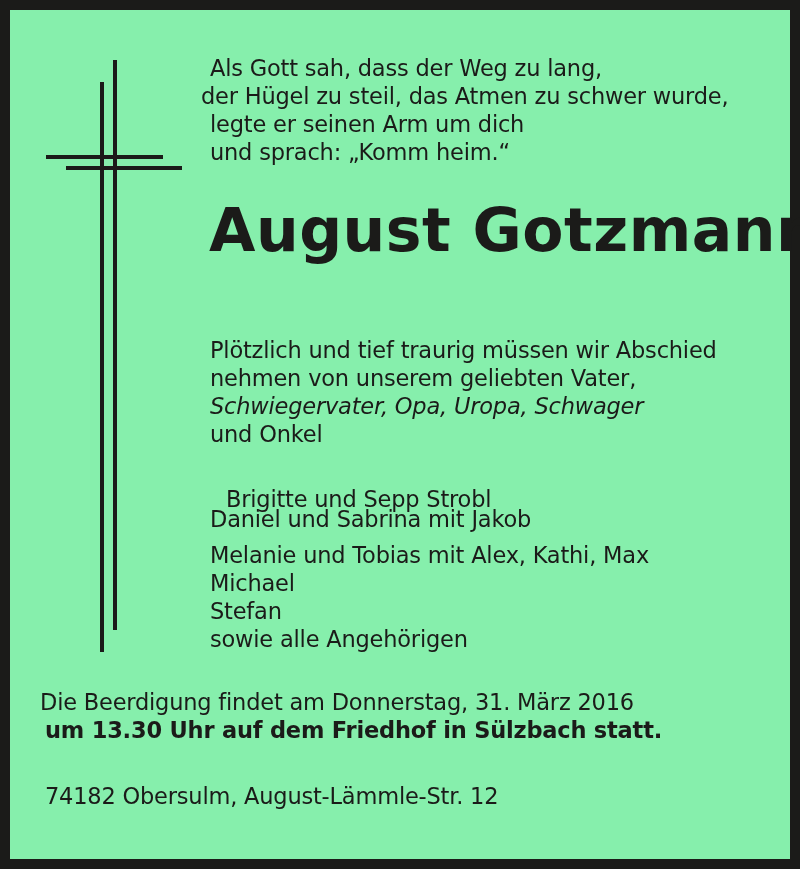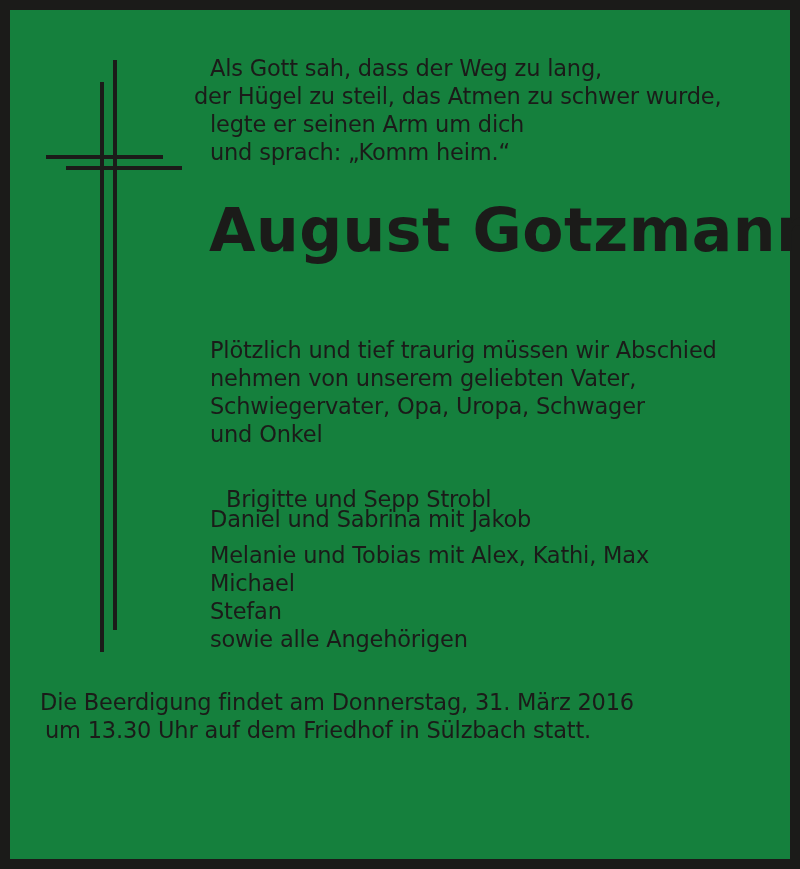--- a/index.html
+++ b/index.html
@@ -1,60 +1,61 @@
 <!DOCTYPE html>
 <html><head>
 <meta charset="utf-8">
 <style>
   html, body { margin:0; padding:0; }
   body { width:800px; height:869px; background:#1b1b19; position:relative; overflow:hidden;
          font-family:"DejaVu Sans", sans-serif; color:#1b1b19; }
-  .card { position:absolute; left:10px; top:10px; width:780px; height:849px; background:#15803d; }
+  .card { position:absolute; left:10px; top:10px; width:780px; height:849px; background:#86efac; }
   .line { position:absolute; background:#1b1b19; }
   .txt { position:absolute; margin:0; white-space:pre; font-size:22.5px; line-height:27px; letter-spacing:-0.2px; }
   .name { position:absolute; margin:0; font-family:"DejaVu Sans", sans-serif; font-weight:bold;
           font-size:60px; line-height:56px; letter-spacing:0.5px; white-space:nowrap; }
   .dates { position:absolute; font-size:21px; line-height:26px; white-space:pre; }
 </style>
 </head>
 <body>
 
 <div class="card">
 
   <div>
     <div class="line" style="left:90px; top:72px; width:4px; height:570px;"></div>
     <div class="line" style="left:103px; top:50px; width:4px; height:570px;"></div>
     <div class="line" style="left:36px; top:145px; width:117px; height:4px;"></div>
     <div class="line" style="left:56px; top:156px; width:116px; height:4px;"></div>
   </div>
 
   <div>
     <p class="txt" style="left:200px; top:45px;">Als Gott sah, dass der Weg zu lang,</p>
-    <p class="txt" style="left:184px; top:73px;">der Hügel zu steil, das Atmen zu schwer wurde,</p>
+    <p class="txt" style="left:191px; top:73px;">der Hügel zu steil, das Atmen zu schwer wurde,</p>
     <p class="txt" style="left:200px; top:101px;">legte er seinen Arm um dich</p>
     <p class="txt" style="left:200px; top:129px;">und sprach: „Komm heim.“</p>
   </div>
 
   <h1 class="name" style="left:199px; top:192px;">August Gotzmann</h1>
 
 
   <div>
     <p class="txt" style="left:200px; top:327px;">Plötzlich und tief traurig müssen wir Abschied</p>
     <p class="txt" style="left:200px; top:355px;">nehmen von unserem geliebten Vater,</p>
-    <p class="txt" style="left:200px; top:383px;">Schwiegervater, Opa, Uropa, Schwager</p>
+    <p class="txt" style="left:200px; top:383px;font-style:italic;">Schwiegervater, Opa, Uropa, Schwager</p>
     <p class="txt" style="left:200px; top:411px;">und Onkel</p>
   </div>
 
   <div>
     <p class="txt" style="left:216px; top:476px;">Brigitte und Sepp Strobl</p>
     <p class="txt" style="left:200px; top:496px;">Daniel und Sabrina mit Jakob</p>
     <p class="txt" style="left:200px; top:532px;">Melanie und Tobias mit Alex, Kathi, Max</p>
     <p class="txt" style="left:200px; top:560px;">Michael</p>
     <p class="txt" style="left:200px; top:588px;">Stefan</p>
     <p class="txt" style="left:200px; top:616px;">sowie alle Angehörigen</p>
   </div>
 
   <div>
     <p class="txt" style="left:30px; top:679px;">Die Beerdigung findet am Donnerstag, 31. März 2016</p>
-    <p class="txt" style="left:35px; top:707px;">um 13.30 Uhr auf dem Friedhof in Sülzbach statt.</p>
+    <p class="txt" style="left:35px; top:707px;font-weight:bold;">um 13.30 Uhr auf dem Friedhof in Sülzbach statt.</p>
   </div>
 
+  <p class="txt" style="left:35px; top:773px;">74182 Obersulm, August-Lämmle-Str. 12</p>
 </div>
 
 </body></html>

